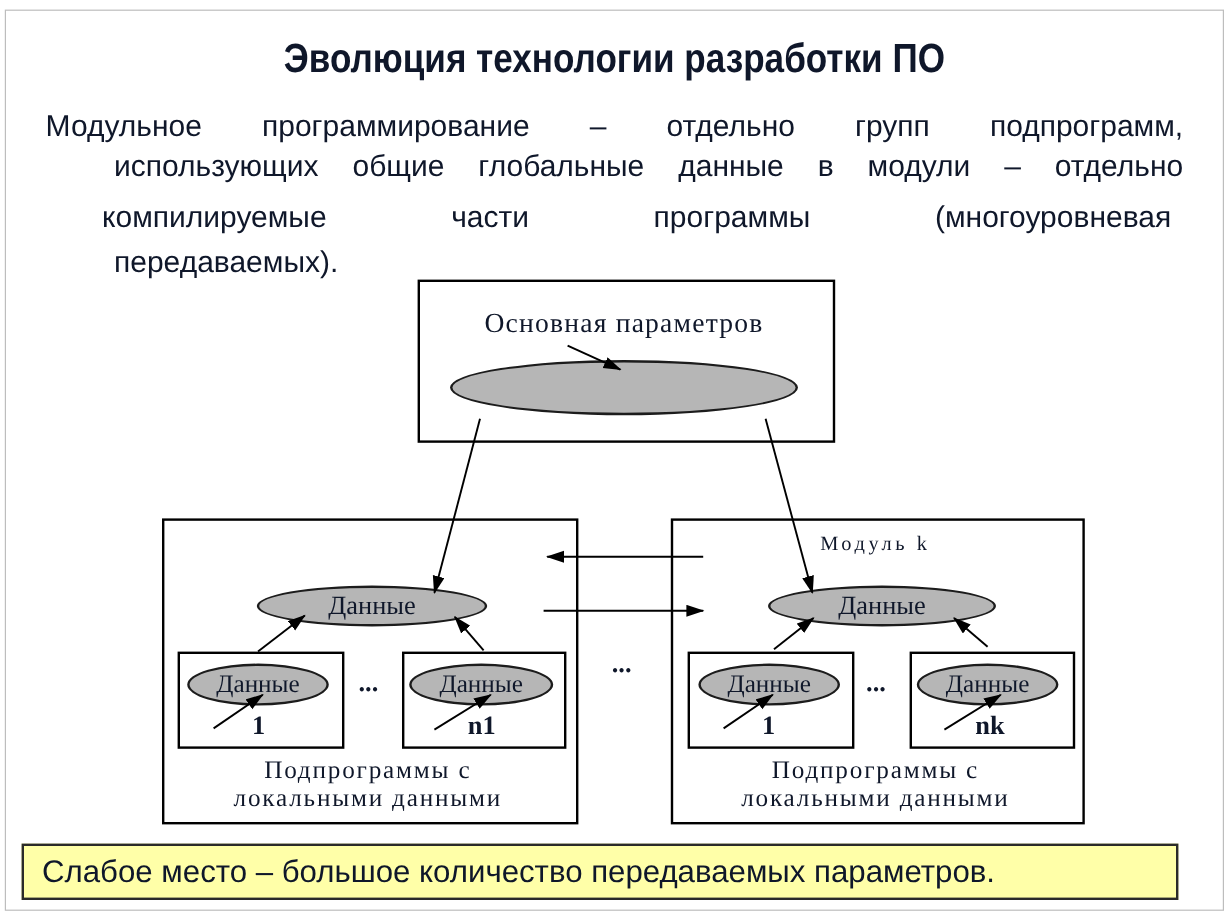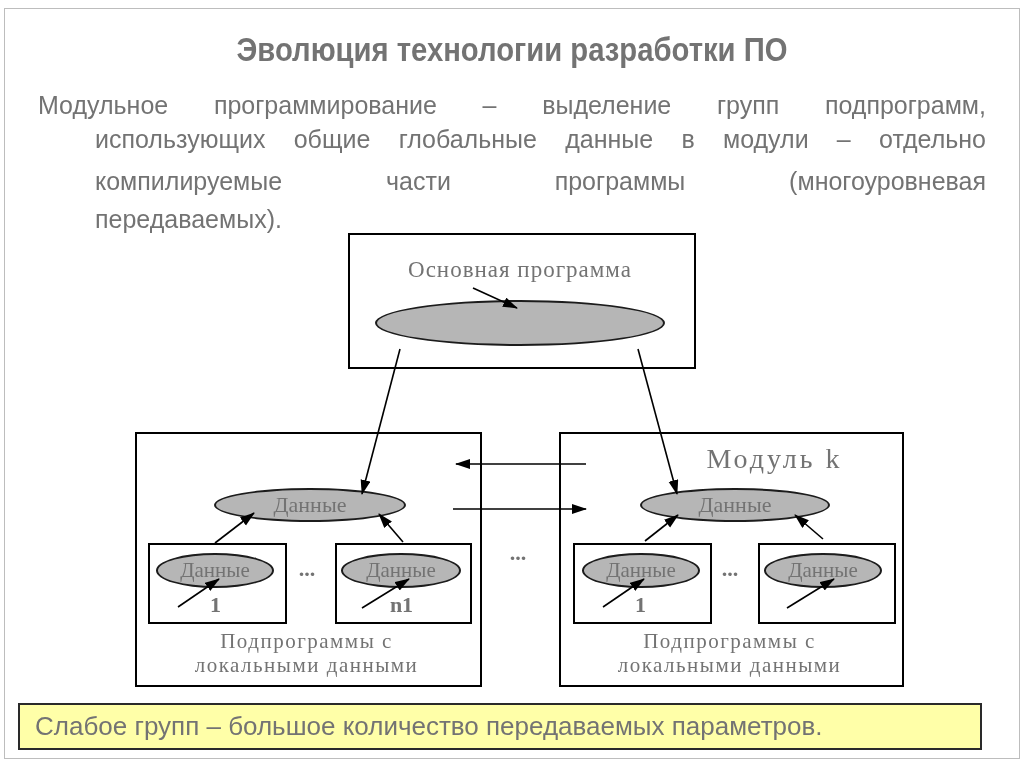--- a/index.html
+++ b/index.html
@@ -1,18 +1,18 @@
 <!DOCTYPE html>
 <html><head>
 <meta charset="utf-8">
 <style>
   html,body { margin:0; padding:0; background:#ffffff; }
   .slide {
     position:relative; width:1024px; height:767px; background:#ffffff;
-    font-family:"Liberation Serif", serif; color:#737373; overflow:hidden;
+    font-family:"Liberation Serif", serif; color:#0f172a; overflow:hidden;
   }
   .frame {
     position:absolute; left:4px; top:8px; width:1014px; height:749px;
     border:1px solid #bdbdbd; z-index:0;
   }
   .title {
     position:absolute; left:0; top:30px; width:1024px; text-align:center;
     font-family:"Liberation Sans", sans-serif; font-weight:bold; font-size:34px;
     transform:scaleX(0.86); z-index:6; white-space:nowrap;
   }
@@ -39,27 +39,27 @@
 </style>
 </head>
 <body>
 
 <div class="slide">
 
   <div class="frame"></div>
 
   <div class="title">Эволюция технологии разработки ПО</div>
 
-  <div class="pline j" style="left:38px; top:86px;  width:948px;">Модульное программирование – выделение групп подпрограмм,</div>
+  <div class="pline j" style="left:38px; top:86px;  width:948px;">Модульное программирование – отдельно групп подпрограмм,</div>
   <div class="pline j" style="left:95px; top:120px; width:891px;">использующих общие глобальные данные в модули – отдельно</div>
-  <div class="pline j" style="left:95px; top:162px; width:891px;">компилируемые части программы (многоуровневая</div>
+  <div class="pline j" style="left:85px; top:162px; width:891px;">компилируемые части программы (многоуровневая</div>
   <div class="pline" style="left:95px; top:200px; width:891px;">передаваемых).</div>
 
   <div class="box" style="left:348px; top:233px; width:344px; height:132px;"></div>
-  <div class="dlabel" style="left:348px; top:257px; width:344px; font-size:23px; letter-spacing:1px;">Основная программа</div>
+  <div class="dlabel" style="left:348px; top:257px; width:344px; font-size:23px; letter-spacing:1px;">Основная параметров</div>
   <div class="ellipse" style="left:375px; top:300px; width:290px; height:46px;"></div>
 
   <div class="box" style="left:135px; top:432px; width:343px; height:251px;"></div>
   <div class="ellipse" style="left:214px; top:488px; width:192px; height:34px;"></div>
   <div class="dlabel" style="left:214px; top:488px; width:192px; height:34px; line-height:34px; font-size:22px;">Данные</div>
 
   <div class="box" style="left:148px; top:543px; width:135px; height:77px;"></div>
   <div class="ellipse" style="left:156px; top:553px; width:118px; height:35px;"></div>
   <div class="dlabel" style="left:156px; top:553px; width:118px; height:35px; line-height:35px; font-size:21px;">Данные</div>
   <div class="dlabel" style="left:148px; top:592px; width:135px; font-size:22px; font-weight:bold;">1</div>
@@ -70,34 +70,35 @@
   <div class="ellipse" style="left:341px; top:553px; width:120px; height:35px;"></div>
   <div class="dlabel" style="left:341px; top:553px; width:120px; height:35px; line-height:35px; font-size:21px;">Данные</div>
   <div class="dlabel" style="left:335px; top:592px; width:133px; font-size:22px; font-weight:bold;text-align:center;">n1</div>
 
   <div class="dlabel" style="left:135px; top:629px; width:343px; font-size:21px; letter-spacing:1.5px; line-height:24px;">Подпрограммы с</div>
   <div class="dlabel" style="left:135px; top:653px; width:343px; font-size:21px; letter-spacing:1.5px; line-height:24px;">локальными данными</div>
 
   <div class="dlabel" style="left:498px; top:540px; width:40px; font-size:22px; font-weight:bold;">...</div>
 
   <div class="box" style="left:559px; top:432px; width:341px; height:251px;"></div>
-  <div class="dlabel" style="left:559px; top:443px; width:341px; font-size:28px; letter-spacing:3px;padding-left:45px;">Модуль k</div>
+  <div class="dlabel" style="left:559px; top:443px; width:341px; font-size:17px; letter-spacing:3px;">Модуль k</div>
   <div class="ellipse" style="left:640px; top:488px; width:190px; height:34px;"></div>
   <div class="dlabel" style="left:640px; top:488px; width:190px; height:34px; line-height:34px; font-size:22px;">Данные</div>
 
   <div class="box" style="left:573px; top:543px; width:135px; height:77px;"></div>
   <div class="ellipse" style="left:582px; top:553px; width:118px; height:35px;"></div>
   <div class="dlabel" style="left:582px; top:553px; width:118px; height:35px; line-height:35px; font-size:21px;">Данные</div>
   <div class="dlabel" style="left:573px; top:592px; width:135px; font-size:22px; font-weight:bold;">1</div>
 
   <div class="dlabel" style="left:710px; top:556px; width:40px; font-size:22px; font-weight:bold;">...</div>
 
   <div class="box" style="left:758px; top:543px; width:134px; height:77px;"></div>
   <div class="ellipse" style="left:764px; top:553px; width:118px; height:35px;"></div>
   <div class="dlabel" style="left:764px; top:553px; width:118px; height:35px; line-height:35px; font-size:21px;">Данные</div>
+  <div class="dlabel" style="left:758px; top:592px; width:134px; font-size:22px; font-weight:bold;">nk</div>
 
   <div class="dlabel" style="left:559px; top:629px; width:341px; font-size:21px; letter-spacing:1.5px; line-height:24px;">Подпрограммы с</div>
   <div class="dlabel" style="left:559px; top:653px; width:341px; font-size:21px; letter-spacing:1.5px; line-height:24px;">локальными данными</div>
 
   <svg class="svglayer" width="1024" height="767">
     <defs>
       <marker id="ah" markerWidth="18" markerHeight="12" refX="14" refY="5" orient="auto" markerUnits="userSpaceOnUse">
         <path d="M0,0 L15,5 L0,10 z" fill="#000"></path>
       </marker>
     </defs>
@@ -112,16 +113,16 @@
       <line x1="178" y1="607" x2="219" y2="579" marker-end="url(#ah)"></line>
       <line x1="362" y1="608" x2="409" y2="579" marker-end="url(#ah)"></line>
       <line x1="645" y1="541" x2="678" y2="515" marker-end="url(#ah)"></line>
       <line x1="823" y1="539" x2="795" y2="515" marker-end="url(#ah)"></line>
       <line x1="603" y1="607" x2="644" y2="579" marker-end="url(#ah)"></line>
       <line x1="787" y1="608" x2="834" y2="579" marker-end="url(#ah)"></line>
     </g>
   </svg>
 
   <div class="footer">
-    <div class="ftext">Слабое групп – большое количество передаваемых параметров.</div>
+    <div class="ftext">Слабое место – большое количество передаваемых параметров.</div>
   </div>
 
 </div>
 
 </body></html>

